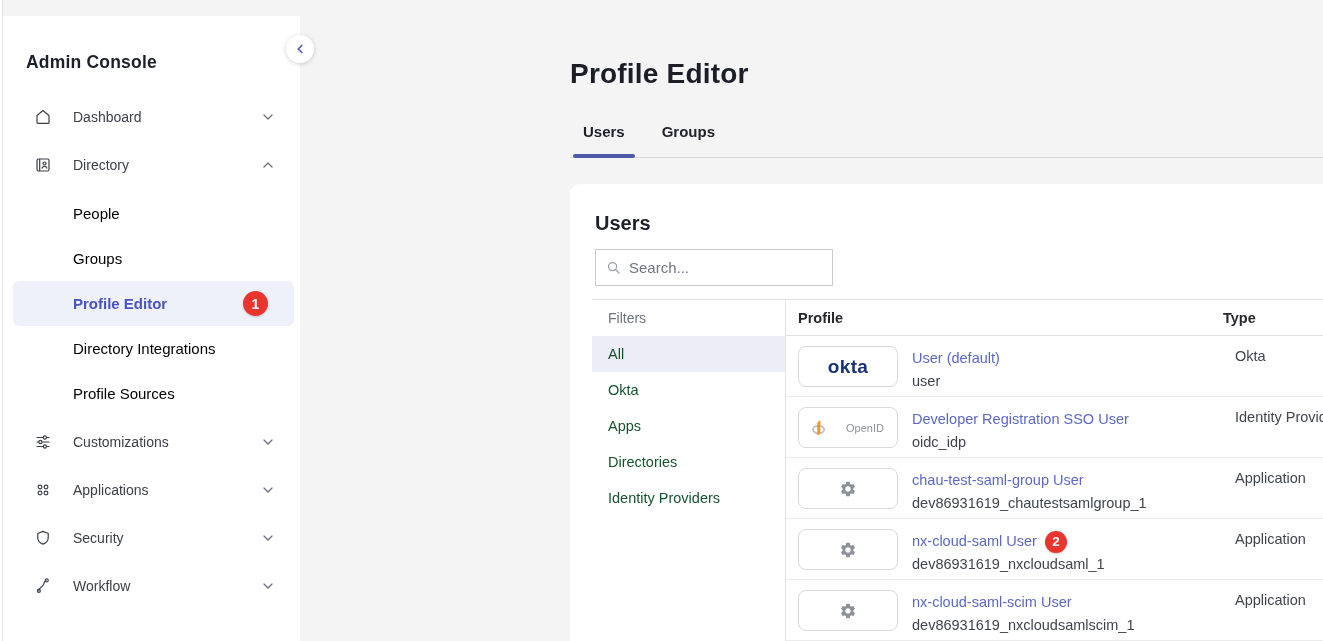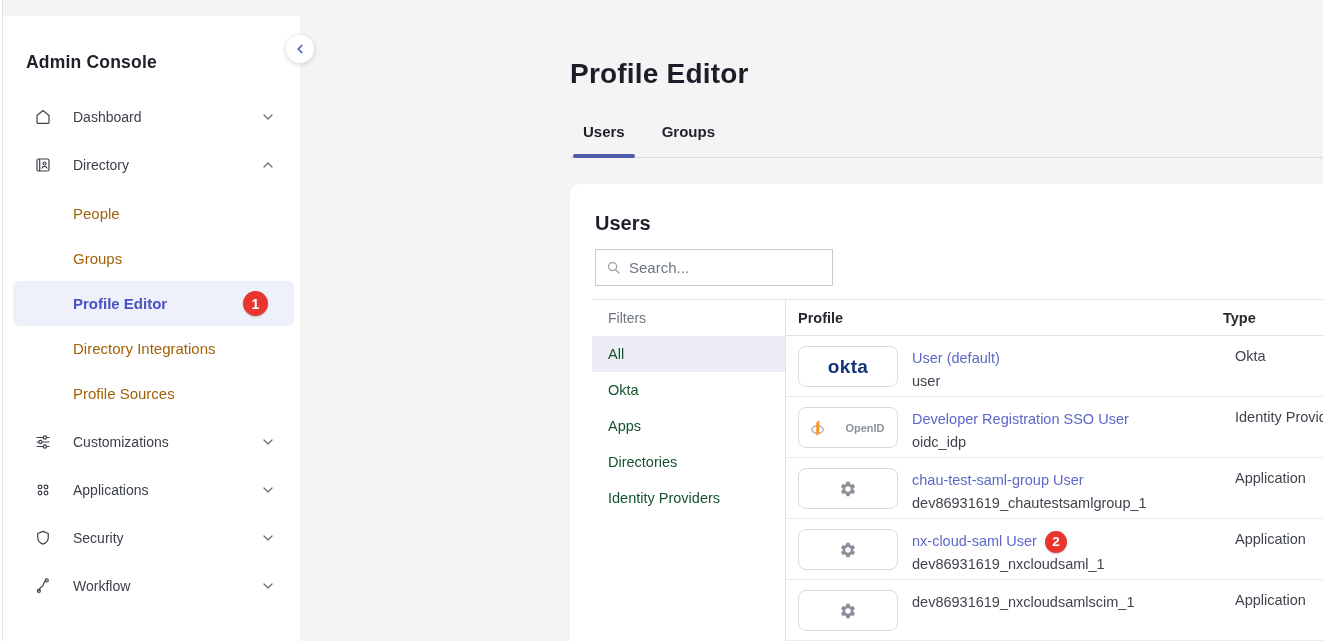--- a/index.html
+++ b/index.html
@@ -12,21 +12,21 @@
 
   
   .sidebar { position:relative; width:297px; background:#fff; flex-shrink:0; padding-top:36px;margin-top:16px; }
   .sb-title { font-size:17.5px; font-weight:700; color:#1d1f29; padding-left:23px; letter-spacing:.2px; margin-bottom:22px; }
   .collapse-btn { position:absolute; top:19px; right:-14px; width:28px; height:28px; border-radius:50%;
     background:#fff; box-shadow:0 1px 5px rgba(0,0,0,.18); display:flex; align-items:center; justify-content:center; z-index:6; cursor:pointer; }
   .nav-item { display:flex; align-items:center; height:44px; margin:0 6px 4px 10px; padding:0 18px 0 21px; border-radius:6px; font-size:14px; color:#3c404a; cursor:pointer; }
   .nav-item .nicon { width:18px; height:18px; margin-right:21px; display:flex; align-items:center; justify-content:center; flex-shrink:0; }
   .nav-item .nlabel { flex:1; white-space:nowrap; }
   .nav-item .chev { width:16px; height:16px; display:flex; align-items:center; }
-  .nav-sub { display:flex; align-items:center; height:45px; margin:0 6px 0 10px; padding:0 18px 0 60px; border-radius:6px; font-size:15px; color:#a16207; cursor:pointer; }
+  .nav-sub { display:flex; align-items:center; height:45px; margin:0 6px 0 10px; padding:0 18px 0 60px; border-radius:6px; font-size:15px; color:#000000; cursor:pointer; }
   .nav-sub.selected { background:#eef0fa; color:#4b53c1; font-weight:700; }
   .nav-sub .nlabel { flex:1; }
   .marker { display:inline-flex; align-items:center; justify-content:center; background:#e8352e; color:#fff; font-weight:700; border-radius:50%; flex-shrink:0; }
   .marker-1 { width:25px; height:25px; font-size:14px; margin-right:8px; box-shadow:0 1px 2px rgba(0,0,0,.2); }
   .marker-2 { width:22px; height:22px; font-size:13.5px; margin-left:8px; box-shadow:0 1px 2px rgba(0,0,0,.2); }
 
   
   .main { flex:1; position:relative; padding:57px 0 0 270px; }
   h1.page-title { font-size:28px; font-weight:600; color:#1c1e27; line-height:34px; letter-spacing:.2px; }
   .tabs { display:flex; margin-top:32px; border-bottom:1px solid #d9d9de; }
@@ -48,21 +48,21 @@
   .filter-item.selected { background:#ededf8; }
 
   .table { flex:1; min-width:0; }
   .thead { display:flex; height:36px; align-items:center; border-bottom:1px solid #e2e2e6; font-weight:700; font-size:14.5px; color:#26282e; }
   .col-profile { padding-left:12px; width:437px; flex-shrink:0; }
   .col-type { flex:1; white-space:nowrap; }
   .trow { display:flex; border-bottom:1px solid #ebebee; padding:10px 0 0 12px; height:61px; align-items:flex-start; }
   .row-main { width:437px; flex-shrink:0; display:flex; gap:14px; }
   .logo-box { width:100px; height:41px; border:1px solid #d9d9de; border-radius:8px; display:flex; align-items:center; justify-content:center; background:#fff; flex-shrink:0; }
   .okta-word { font-weight:800; font-size:19px; color:#16337a; letter-spacing:.3px; }
-  .openid-wrap { display:flex; align-items:center; gap:20px;font-weight:bold; }
+  .openid-wrap { display:flex; align-items:center; gap:20px; }
   .openid-text { font-size:11px; color:#8d929b; }
   .row-text { padding-top:1px; }
   .name-line { display:flex; align-items:center; line-height:23px; }
   .name-line a { color:#5b68c8; font-size:14.5px; text-decoration:none; white-space:nowrap; }
   .row-id { color:#40444e; font-size:14.5px; line-height:23px; white-space:nowrap; }
   .row-type { flex:1; font-size:14.5px; color:#40444e; padding-top:2px; white-space:nowrap; }
 </style>
 </head>
 <body>
 
@@ -315,20 +315,23 @@
           <div class="trow">
             <div class="row-main">
               <div class="logo-box">
                 <span style="display:flex">
                   <svg width="18" height="18" viewBox="0 0 24 24" fill="#8b9099">
                       <path d="M19.14 12.94c.04-.3.06-.61.06-.94s-.02-.64-.07-.94l2.03-1.58a.49.49 0 0 0 .12-.61l-1.92-3.32a.49.49 0 0 0-.59-.22l-2.39.96c-.5-.38-1.03-.7-1.62-.94l-.36-2.54a.48.48 0 0 0-.48-.41h-3.84c-.24 0-.43.17-.47.41l-.36 2.54c-.59.24-1.13.57-1.62.94l-2.39-.96a.49.49 0 0 0-.59.22L2.74 8.87c-.12.21-.08.47.12.61l2.03 1.58c-.05.3-.09.63-.09.94s.02.64.07.94l-2.03 1.58a.49.49 0 0 0-.12.61l1.92 3.32c.12.22.37.29.59.22l2.39-.96c.5.38 1.03.7 1.62.94l.36 2.54c.05.24.24.41.48.41h3.84c.24 0 .44-.17.47-.41l.36-2.54c.59-.24 1.13-.56 1.62-.94l2.39.96c.22.08.47 0 .59-.22l1.92-3.32a.49.49 0 0 0-.12-.61l-2.01-1.58zM12 15.6A3.6 3.6 0 1 1 12 8.4a3.6 3.6 0 0 1 0 7.2z"></path>
                     </svg>
                 </span>
               </div>
               <div class="row-text">
+                <div class="name-line">
+                    <a href="#">nx-cloud-saml-scim User</a>
+                  </div>
                 <div class="row-id">dev86931619_nxcloudsamlscim_1</div>
               </div>
             </div>
             <div class="row-type">Application</div>
           </div>
 
         </div>
       </div>
     </div>
   </div>

